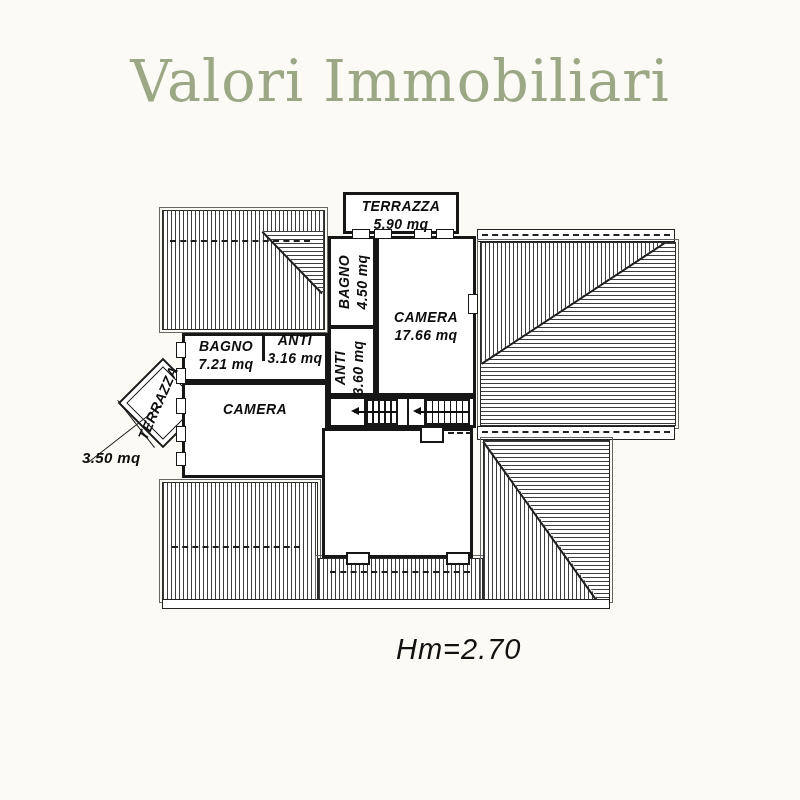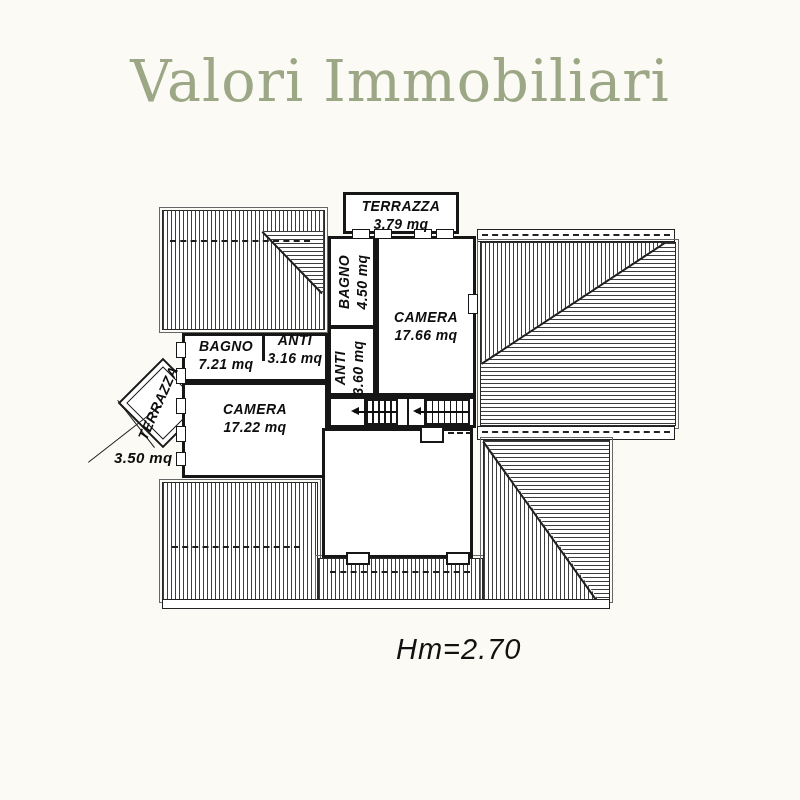--- a/index.html
+++ b/index.html
@@ -122,21 +122,21 @@
   <div class="win" style="left:436px;top:229px;width:18px;height:10px;"></div>
   <div class="win" style="left:176px;top:342px;width:10px;height:16px;"></div>
   <div class="win" style="left:176px;top:368px;width:10px;height:16px;"></div>
   <div class="win" style="left:176px;top:398px;width:10px;height:16px;"></div>
   <div class="win" style="left:176px;top:426px;width:10px;height:16px;"></div>
   <div class="win" style="left:176px;top:452px;width:10px;height:14px;"></div>
   <div class="win" style="left:468px;top:294px;width:10px;height:20px;"></div>
 
   <div class="lbl center" style="left:343px;top:197px;width:116px;">
     <span>TERRAZZA</span>
-    <span class="l2">3.79 mq</span>
+    <span class="l2">5.90 mq</span>
   </div>
 
   <div class="lbl center rot90" style="left:307px;top:265px;width:90px;height:34px;">
     <span>BAGNO</span>
     <span class="l2">4.50 mq</span>
   </div>
 
   <div class="lbl center" style="left:376px;top:308px;width:100px;">
     <span>CAMERA</span>
     <span class="l2">17.66 mq</span>
@@ -152,26 +152,25 @@
     <span class="l2">3.16 mq</span>
   </div>
 
   <div class="lbl center rot90" style="left:302px;top:352px;width:90px;height:32px;">
     <span>ANTI</span>
     <span class="l2">3.60 mq</span>
   </div>
 
   <div class="lbl center" style="left:182px;top:400px;width:146px;">
     <span>CAMERA</span>
-    <span class="l2">17.22 mq</span>
   </div>
 
 
   <div class="lbl center rot66" style="left:112px;top:394px;width:92px;">
     <span>TERRAZZA</span>
   </div>
-  <div class="lbl" style="left:82px;top:448px;font-size:15px;margin-left:32px;">
+  <div class="lbl" style="left:82px;top:448px;font-size:15px;">
     <span>3.50 mq</span>
   </div>
 
   <div class="caption" style="left:396px;letter-spacing:1px;">Hm=2.70</div>
 
 </div>
 
 </body></html>

